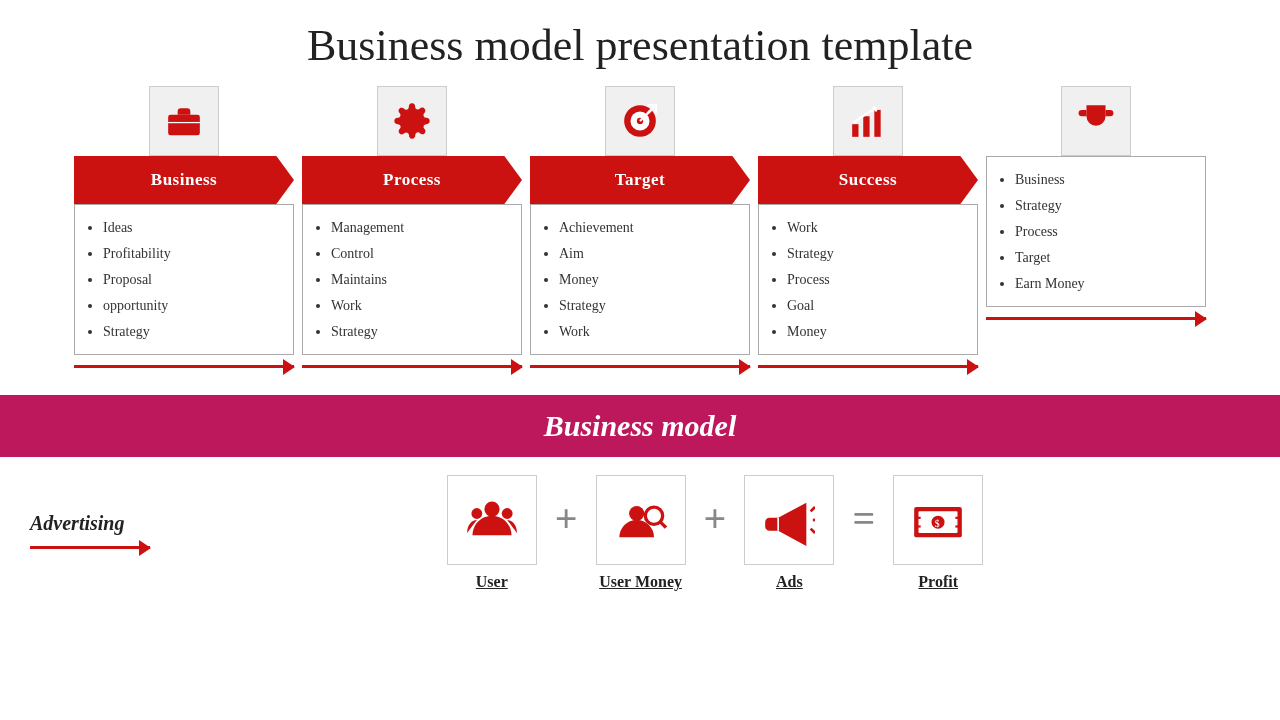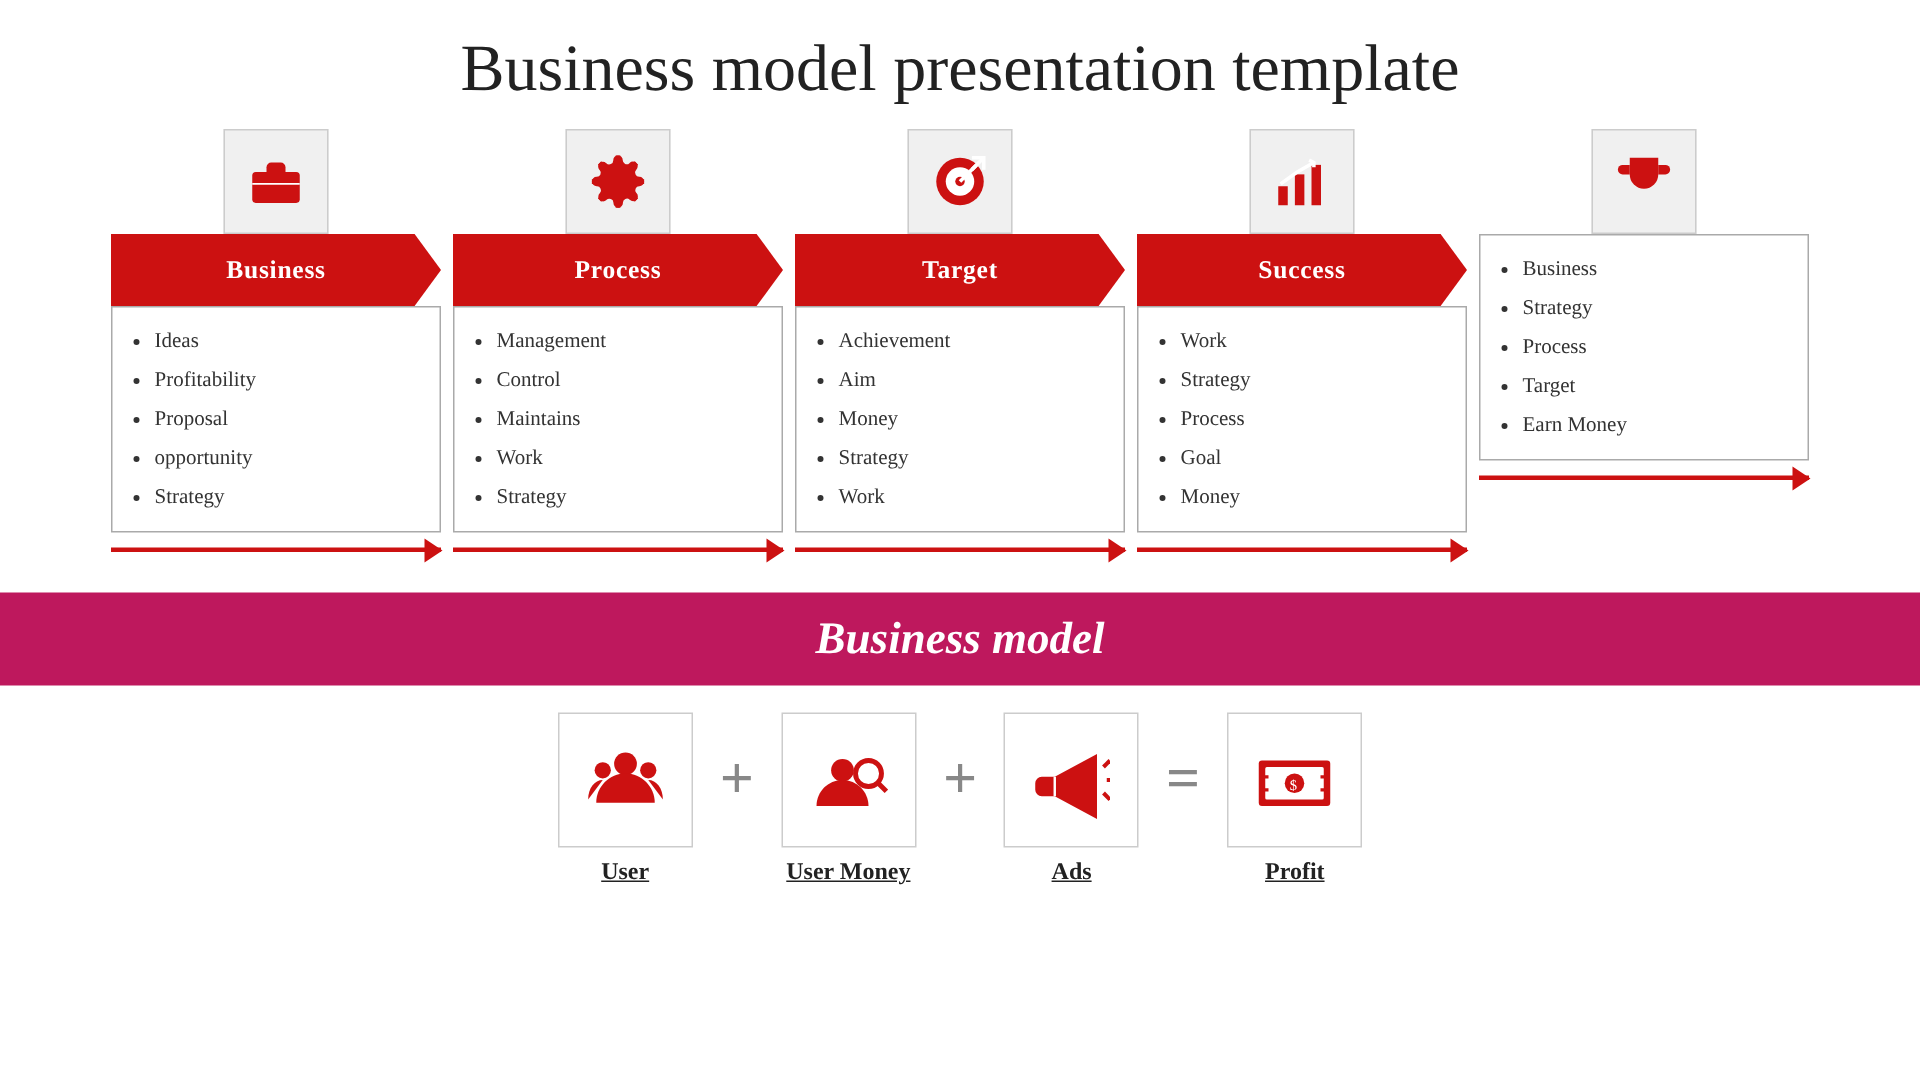--- a/index.html
+++ b/index.html
@@ -369,20 +369,26 @@
     </div>
   </div>
     </div>
 </div>
 
 <div class="middle-banner">
   <h2>Business model</h2>
 </div>
 
 <div class="bottom-section">
+  <div class="advertising-label">
+    <span>Advertising</span>
+    <div class="advertising-arrow">
+      <div class="advertising-arrow-line"></div>
+    </div>
+  </div>
   <div class="bottom-icons" id="bottom-icons">
   <div class="bottom-icon-item">
       <div class="bottom-icon-box">
         <svg viewBox="0 0 48 48" xmlns="http://www.w3.org/2000/svg">
       <circle cx="24" cy="14" r="7"></circle>
       <path d="M6 38c0-9.94 8.06-18 18-18s18 8.06 18 18"></path>
       <circle cx="10" cy="18" r="5"></circle>
       <path d="M1 36c0-7 4-12 9-12"></path>
       <circle cx="38" cy="18" r="5"></circle>
       <path d="M47 36c0-7-4-12-9-12"></path>

